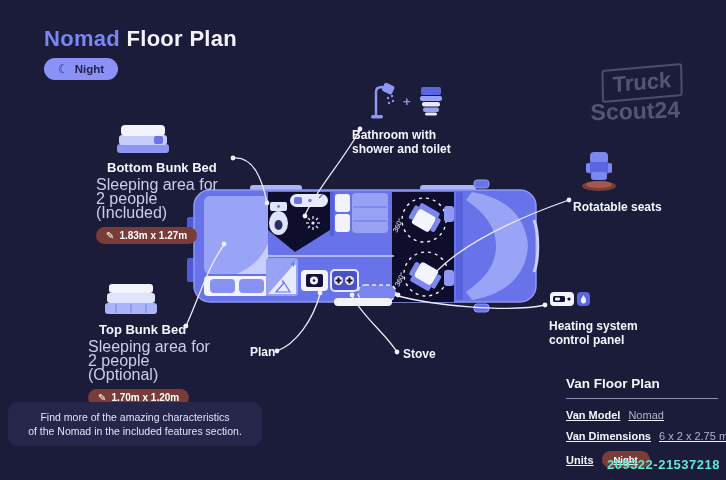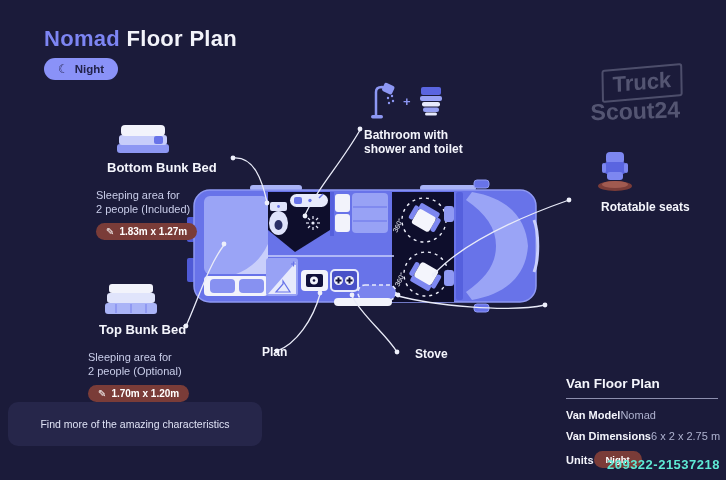--- a/index.html
+++ b/index.html
@@ -15,30 +15,30 @@
   .night-pill .moon{font-family:"DejaVu Sans",sans-serif;font-size:12px;line-height:1;}
   
   .wm{left:588px;top:66px;width:140px;text-align:left;color:rgba(195,200,222,.34);
       transform:rotate(-2deg);}
   .wm .box{display:inline-block;border:2px solid rgba(195,200,222,.30);border-radius:3px;
            padding:1px 9px 2px;transform:rotate(-3deg) skewX(-4deg);margin-left:14px;}
   .wm .l1{font-size:22px;font-weight:bold;}
   .wm .l2{font-size:23px;font-weight:bold;margin-top:-2px;margin-left:2px;}
   
   .co-title{font-size:13px;font-weight:bold;color:#f4f5fc;padding-left:11px;}
-  .co-sub{font-size:11px;line-height:14px;color:#c9cde9;margin-top:13px;}
+  .co-sub{font-size:16px;line-height:14px;color:#c9cde9;margin-top:3px;}
   .dim-pill{display:inline-flex;align-items:center;gap:5px;background:#7a3c38;color:#fff;
             border-radius:11px;padding:3px 10px;font-size:10px;font-weight:bold;margin-top:7px;}
   .dim-pill .pencil{font-family:"DejaVu Sans",sans-serif;font-size:10px;}
-  .small-label{font-size:12px;font-weight:bold;color:#f4f5fc;line-height:14px;margin-left:12px;}
+  .small-label{font-size:12px;font-weight:bold;color:#f4f5fc;line-height:14px;}
   
   .panel{left:566px;top:376px;width:152px;}
   .panel h3{margin:0;font-size:13.5px;font-weight:bold;color:#f4f5fc;}
   .panel .rule{border-top:1px solid #8d8fae;margin:7px 0 10px;}
-  .prow{display:flex;align-items:center;margin-bottom:9px;font-size:11px;}
+  .prow{display:flex;align-items:center;gap:8px;margin-bottom:9px;font-size:11px;text-decoration:underline;}
   .prow .lab{font-weight:bold;color:#f4f5fc;white-space:nowrap;}
   .prow .val{color:#aeb2cf;white-space:nowrap;}
   .meter-pill{background:#7a3c38;color:#fff;font-size:9.5px;font-weight:bold;
               border-radius:10px;padding:3px 12px;}
   
   .note{left:8px;top:402px;width:254px;height:44px;background:#26264a;border-radius:10px;
         display:flex;flex-direction:column;justify-content:center;text-align:center;}
   .note div{font-size:10.5px;line-height:14px;color:#dfe2f5;}
   .listing-id{right:6px;top:457px;font-size:13px;font-weight:bold;letter-spacing:.5px;
               color:#5eead4;}
@@ -243,33 +243,47 @@
         <rect x="5" y="21.5" width="16" height="4.5" rx="2" fill="#98a2f5"></rect>
         <rect x="7" y="26.5" width="12" height="3" rx="1.5" fill="#e7eafc"></rect>
       </svg>
     </div>
     <div class="small-label" style="margin-top:8px;">
       <span>Bathroom with</span><br>
       <span>shower and toilet</span>
     </div>
   </div>
 
-  <div class="abs" style="left:589px;top:150px;width:110px;">
+  <div class="abs" style="left:573px;top:150px;width:110px;">
     <svg width="44" height="42" viewBox="0 0 44 42" style="margin-left:4px;">
       <ellipse cx="22" cy="36" rx="17" ry="5" fill="#7a3c38"></ellipse>
       <ellipse cx="22" cy="34.5" rx="13" ry="3.5" fill="#a05a50"></ellipse>
       <rect x="13" y="2" width="18" height="12" rx="4" fill="#7d87f0"></rect>
       <rect x="11" y="12" width="22" height="12" rx="4" fill="#5a65e0"></rect>
       <rect x="14" y="22" width="16" height="8" rx="3" fill="#7d87f0"></rect>
       <rect x="9" y="13" width="4" height="10" rx="2" fill="#7d87f0"></rect>
       <rect x="31" y="13" width="4" height="10" rx="2" fill="#7d87f0"></rect>
     </svg>
     <div class="small-label" style="margin-top:4px;white-space:nowrap;">Rotatable seats</div>
   </div>
 
+  <div class="abs" style="left:549px;top:290px;width:110px;">
+    <svg width="42" height="18" viewBox="0 0 42 18">
+      <rect x="1" y="2" width="24" height="14" rx="4" fill="#f2f3fb"></rect>
+      <rect x="4" y="6" width="12" height="6" rx="1.5" fill="#10103a"></rect>
+      <rect x="6" y="7.5" width="5" height="3" rx="1" fill="#f2f3fb"></rect>
+      <circle cx="20" cy="9" r="1.6" fill="#10103a"></circle>
+      <rect x="28" y="2" width="13" height="14" rx="4" fill="#5a65e0"></rect>
+      <path d="M 34.5,5 C 36,7.5 37,8.5 37,10.2 A 2.6 2.6 0 1 1 32,10.2 C 32,8.5 33,7.5 34.5,5 Z" fill="#f2f3fb"></path>
+    </svg>
+    <div class="small-label" style="margin-top:7px;">
+      <span>Heating system</span><br>
+      <span>control panel</span>
+    </div>
+  </div>
 
   <div class="abs small-label" style="left:250px;top:345px;">Plan</div>
   <div class="abs small-label" style="left:403px;top:347px;">Stove</div>
 
   <div class="abs panel">
     <h3>Van Floor Plan</h3>
     <div class="rule"></div>
     <div class="prow">
       <span class="lab">Van Model</span>
       <span class="val">Nomad</span>
@@ -279,17 +293,18 @@
       <span class="val">6 x 2 x 2.75 m</span>
     </div>
     <div class="prow">
       <span class="lab">Units</span>
       <span class="meter-pill">Night</span>
     </div>
   </div>
 
   <div class="abs note">
     <div>Find more of the amazing characteristics</div>
+    <div>of the Nomad in the included features section.</div>
   </div>
 
   <div class="abs listing-id">209322-21537218</div>
 
 </div>
 
 </body></html>

